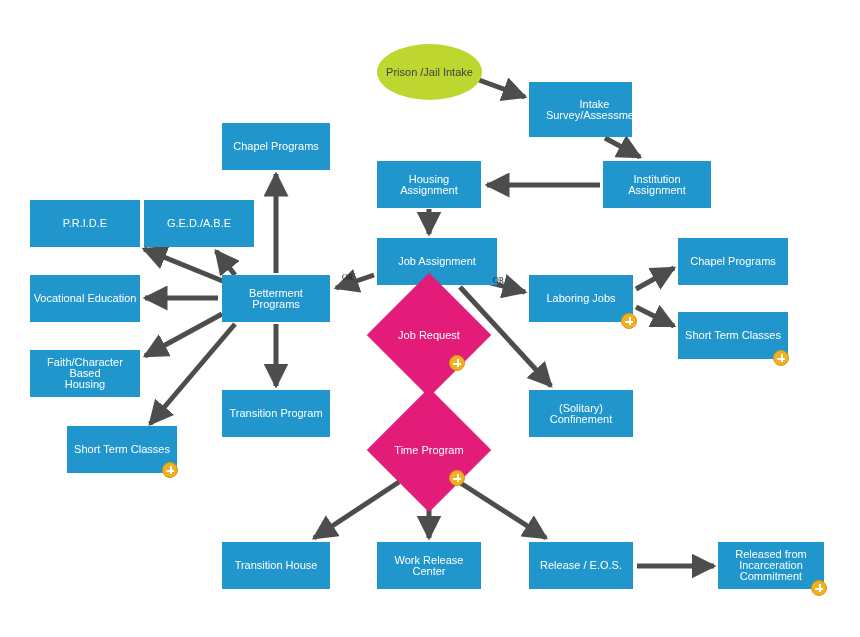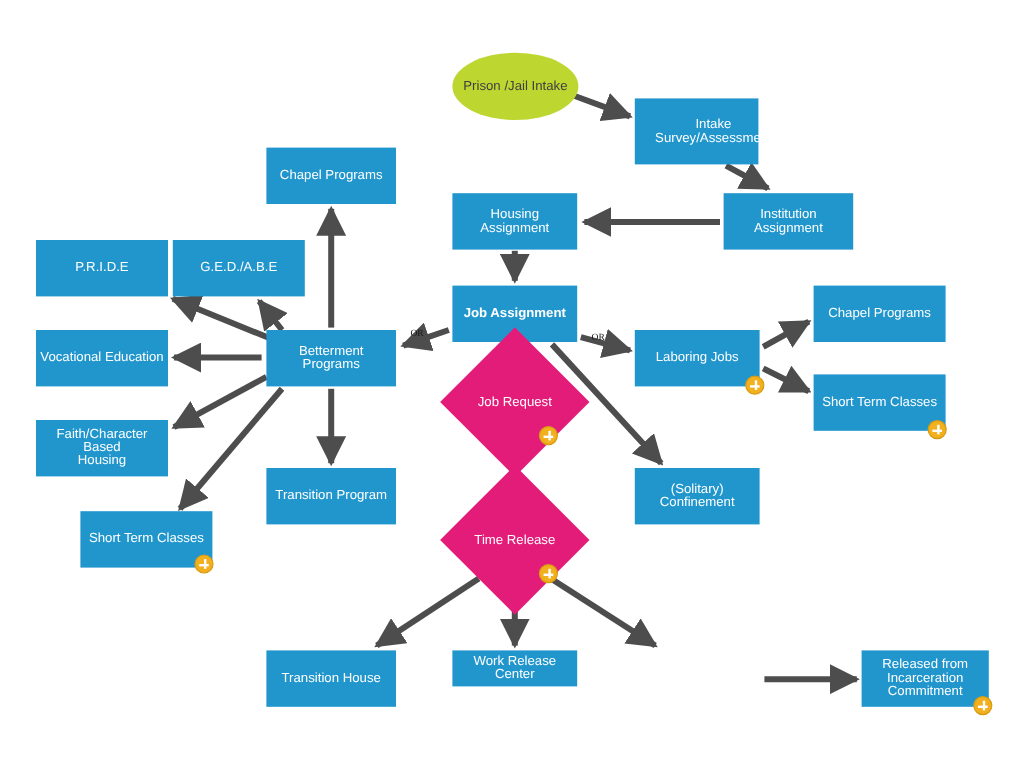--- a/index.html
+++ b/index.html
@@ -163,21 +163,21 @@
   </div>
 
   <div class="node rect" style="left:603px; top:161px; width:108px; height:47px;">
     <span class="label">Institution Assignment</span>
   </div>
 
   <div class="node rect" style="left:377px; top:161px; width:104px; height:47px;">
     <span class="label">Housing Assignment</span>
   </div>
 
-  <div class="node rect" style="left:377px; top:238px; width:104px; height:47px;font-weight:bold;">
+  <div class="node rect" style="left:377px; top:238px; width:120px; height:47px;">
     <span class="label">Job Assignment</span>
   </div>
 
   <div class="node rect" style="left:222px; top:123px; width:108px; height:47px;">
     <span class="label">Chapel Programs</span>
   </div>
 
   <div class="node rect" style="left:30px; top:200px; width:110px; height:47px;">
     <span class="label">P.R.I.D.E</span>
   </div>
@@ -223,31 +223,34 @@
   <div class="node rect" style="left:678px; top:312px; width:110px; height:47px;">
     <span class="label">Short Term Classes</span>
   </div>
 
   <div class="node rect" style="left:529px; top:390px; width:104px; height:47px;">
     <span class="label">(Solitary) Confinement</span>
   </div>
 
   <div class="node diamond" style="left:385px; top:406px; width:88px; height:88px;">
     <div class="dia-shape"></div>
-    <span class="label dia-label">Time Release</span>
+    <span class="label dia-label">Time Program</span>
   </div>
 
   <div class="node rect" style="left:222px; top:542px; width:108px; height:47px;text-align:center;">
     <span class="label">Transition House</span>
   </div>
 
-  <div class="node rect" style="left:377px; top:542px; width:104px; height:30px;">
+  <div class="node rect" style="left:377px; top:542px; width:104px; height:47px;">
     <span class="label">Work Release Center</span>
   </div>
 
+  <div class="node rect" style="left:529px; top:542px; width:104px; height:47px;">
+    <span class="label">Release / E.O.S.</span>
+  </div>
 
   <div class="node rect" style="left:718px; top:542px; width:106px; height:47px;">
     <span class="label">Released from
 Incarceration
 Commitment</span>
   </div>
 
   <span class="or-label" style="left:342px; top:273px;">OR</span>
   <span class="or-label" style="left:493px; top:276px;">OR</span>
 

